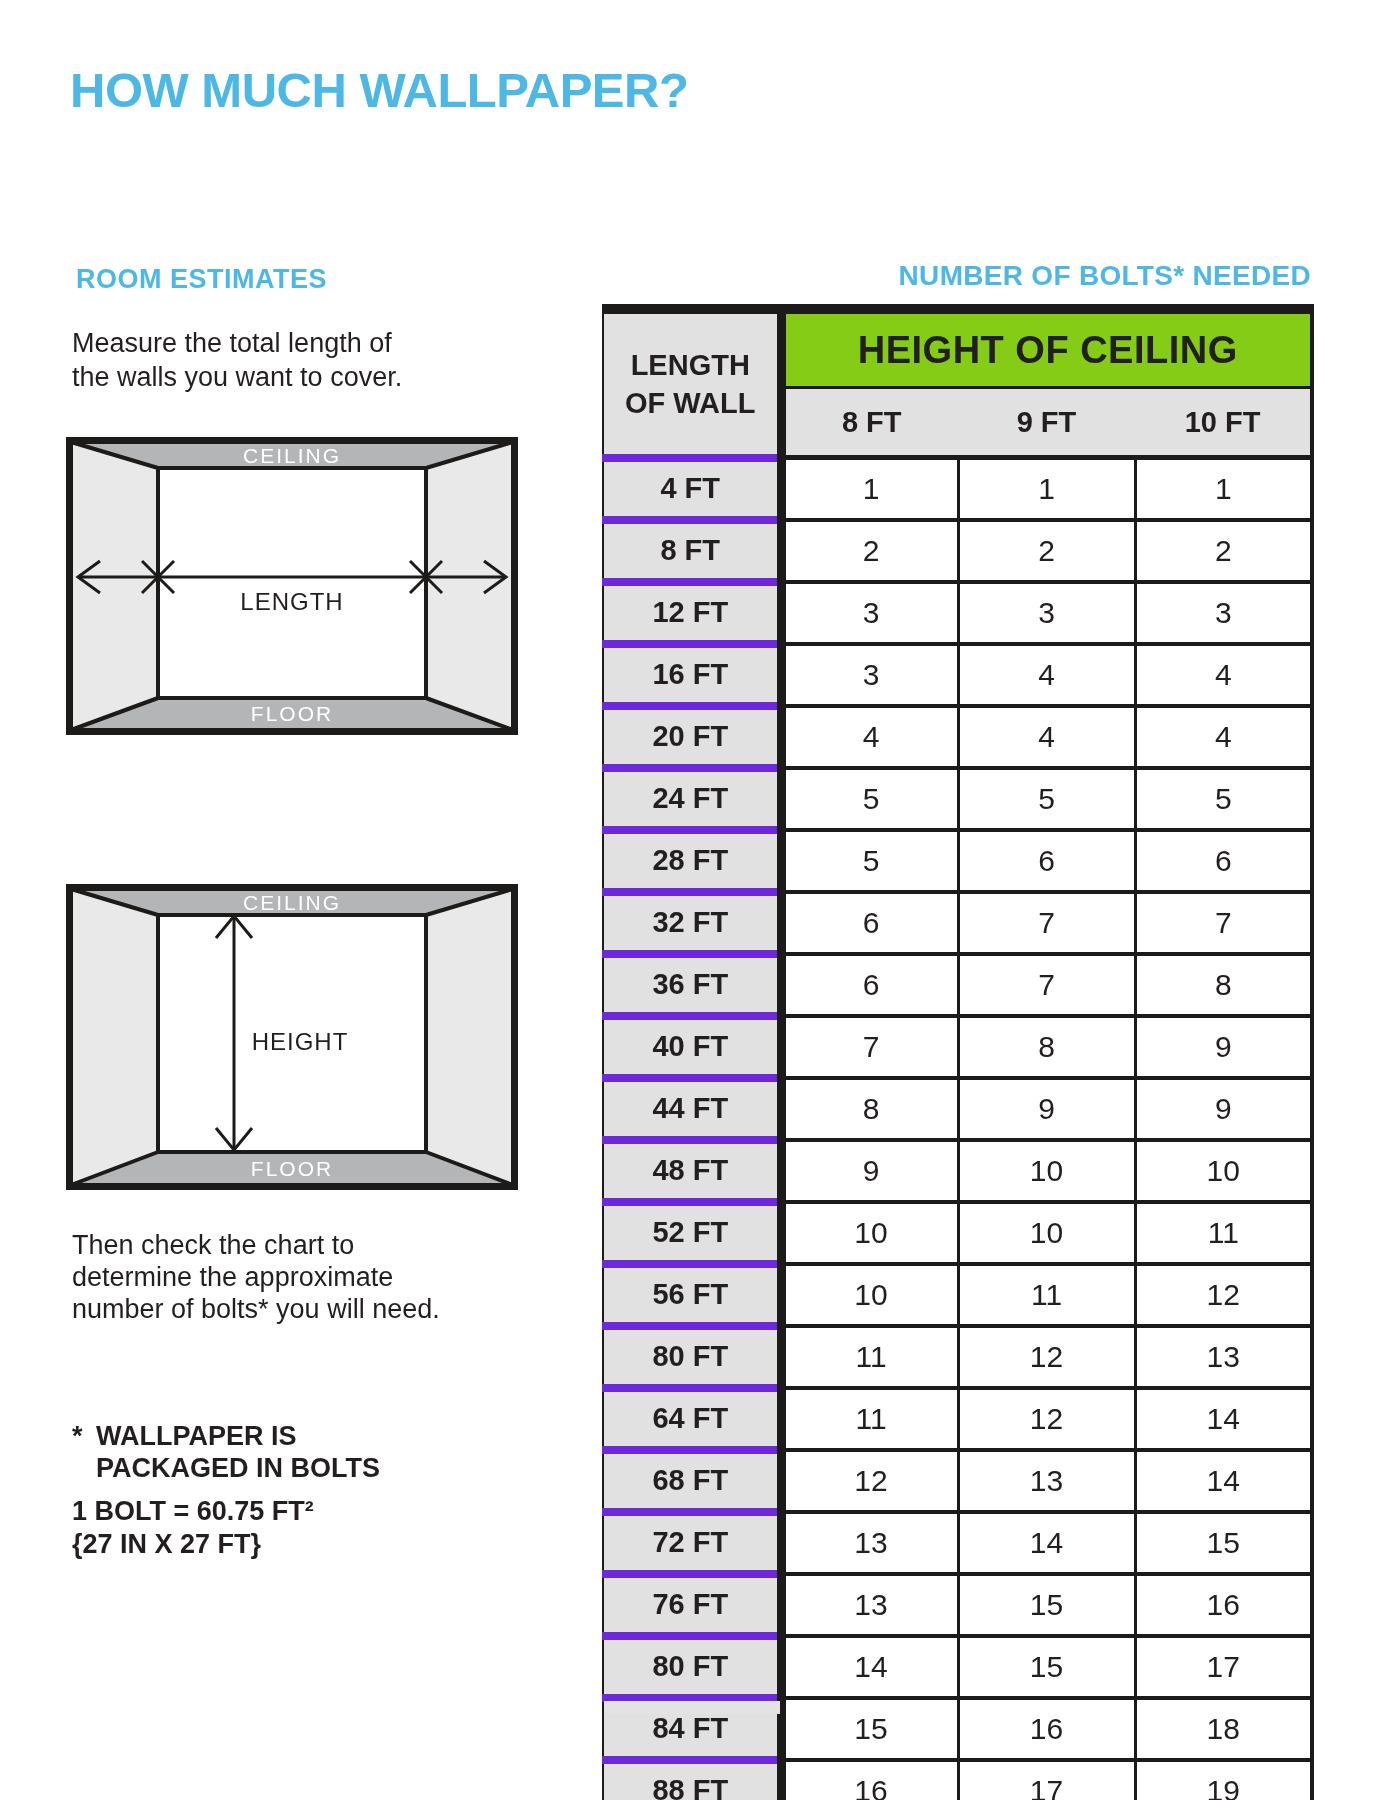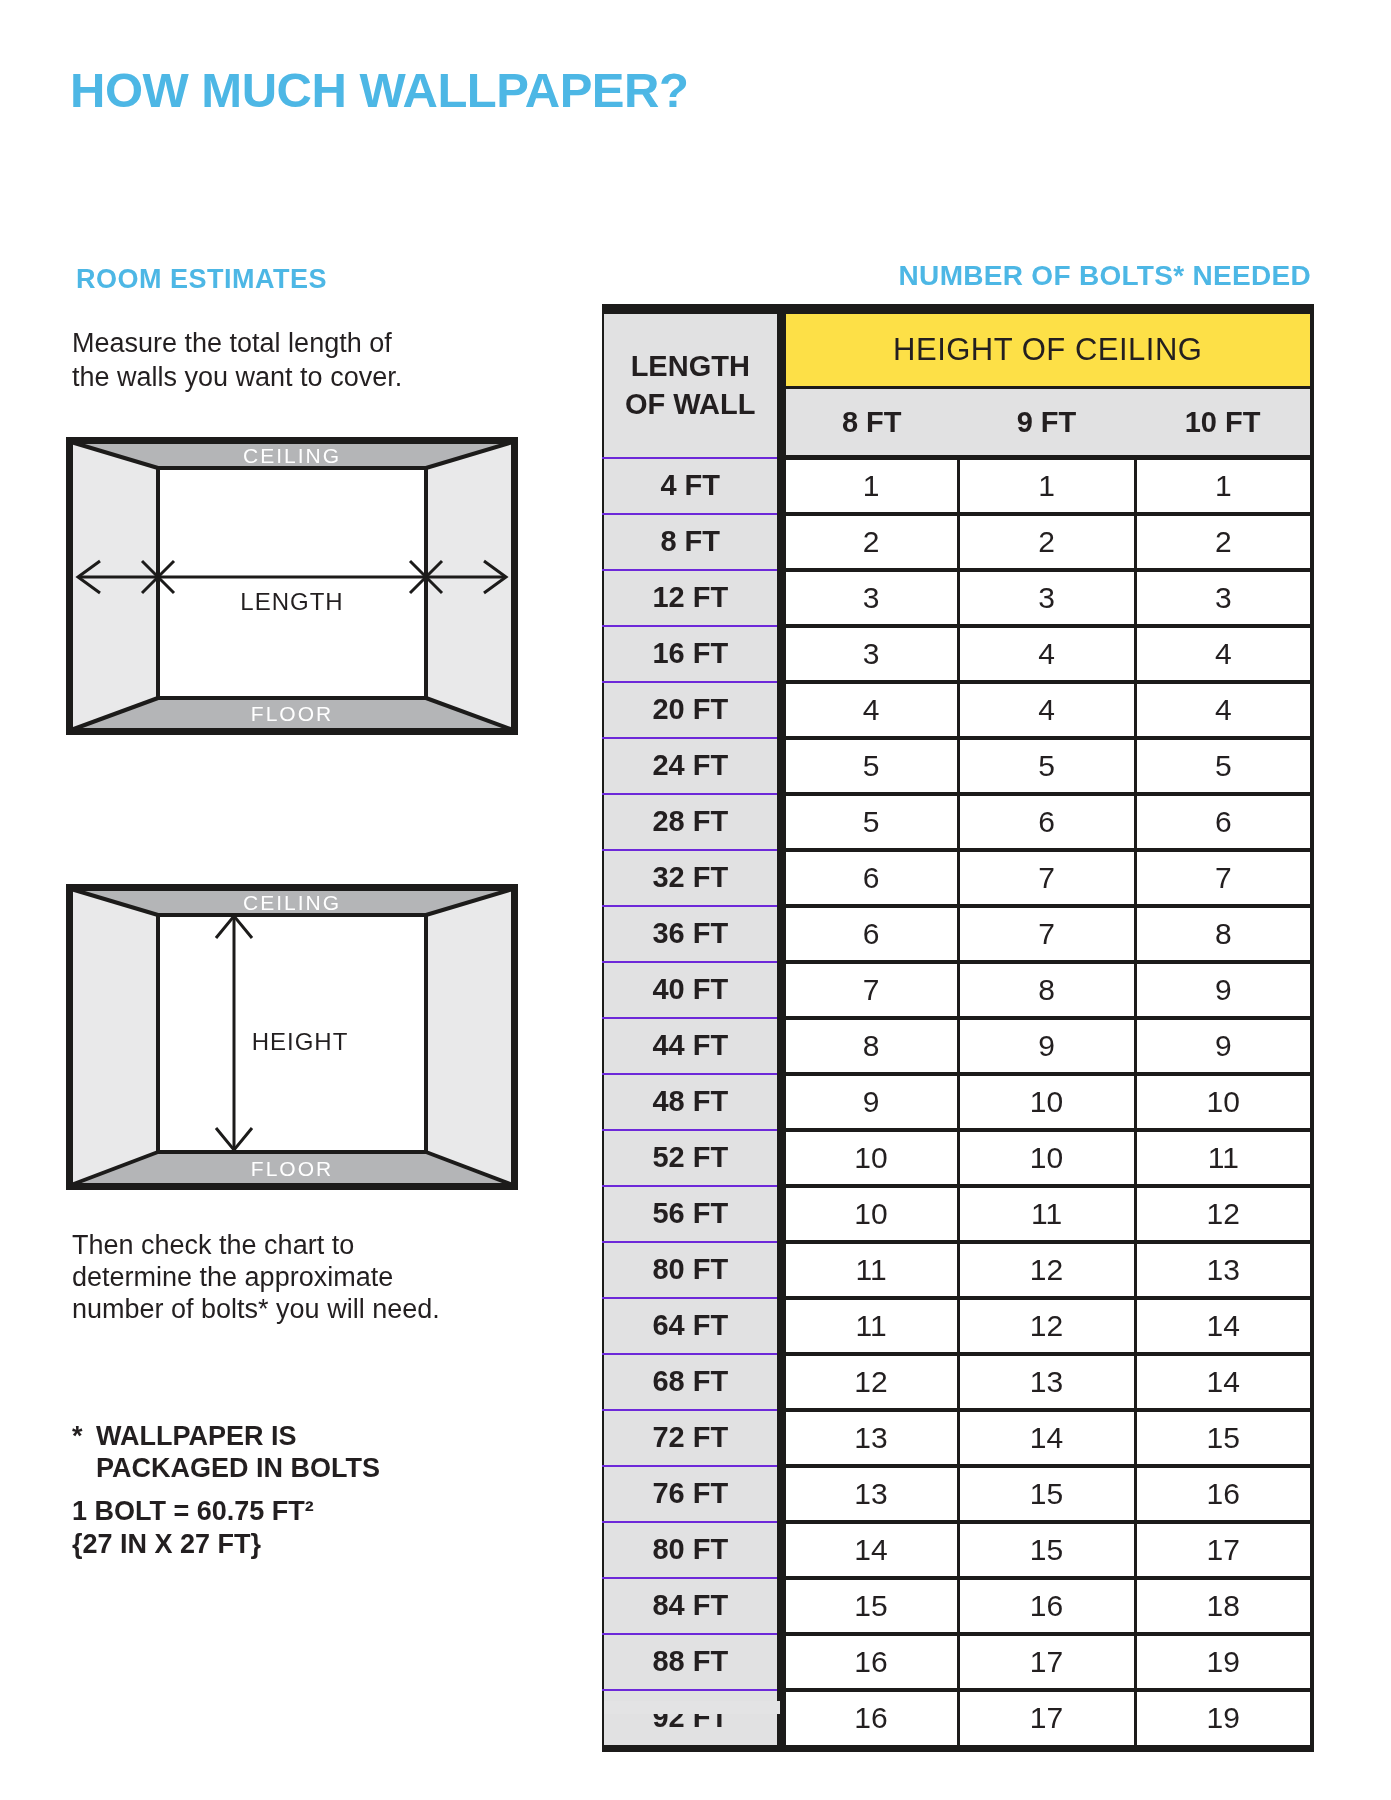--- a/index.html
+++ b/index.html
@@ -50,29 +50,29 @@
     border-left:2px solid #1c1b1a; border-right:4px solid #1c1b1a;
   }
   .bolts-table th, .bolts-table td {
     padding:0; text-align:center; vertical-align:middle; overflow:hidden;
   }
   .bolts-table .corner {
     background:#e1e1e2; border-right:9px solid #1c1b1a;
     font-size:29px; font-weight:bold; line-height:38px; white-space:pre-line;
   }
   .bolts-table .group {
-    background:#fde047; border-bottom:3px solid #1c1b1a;
-    font-size:31px; font-weight:normal; height:72px; letter-spacing:0.5px;
+    background:#84cc16; border-bottom:3px solid #1c1b1a;
+    font-size:38px; font-weight:bold; height:72px; letter-spacing:0.5px;
   }
   .bolts-table .sub {
     background:#e1e1e2; border-bottom:5px solid #1c1b1a;
     font-size:29px; font-weight:bold; height:66px;
   }
   .bolts-table tbody th {
-    background:#e1e1e2; border-right:9px solid #1c1b1a; border-top:2px solid #6d28d9;
+    background:#e1e1e2; border-right:9px solid #1c1b1a; border-top:8px solid #6d28d9;
     font-size:29px; font-weight:bold; height:54px;
   }
   .bolts-table tbody td {
     background:#ffffff; border-top:4px solid #1c1b1a; border-right:3px solid #1c1b1a;
     font-size:30px;
   }
   .bolts-table tbody td:last-child { border-right:none; }
   .table-strip {
     position:absolute; left:604px; top:1701px; width:176px; height:13px;
     background:#e3e3e4;

